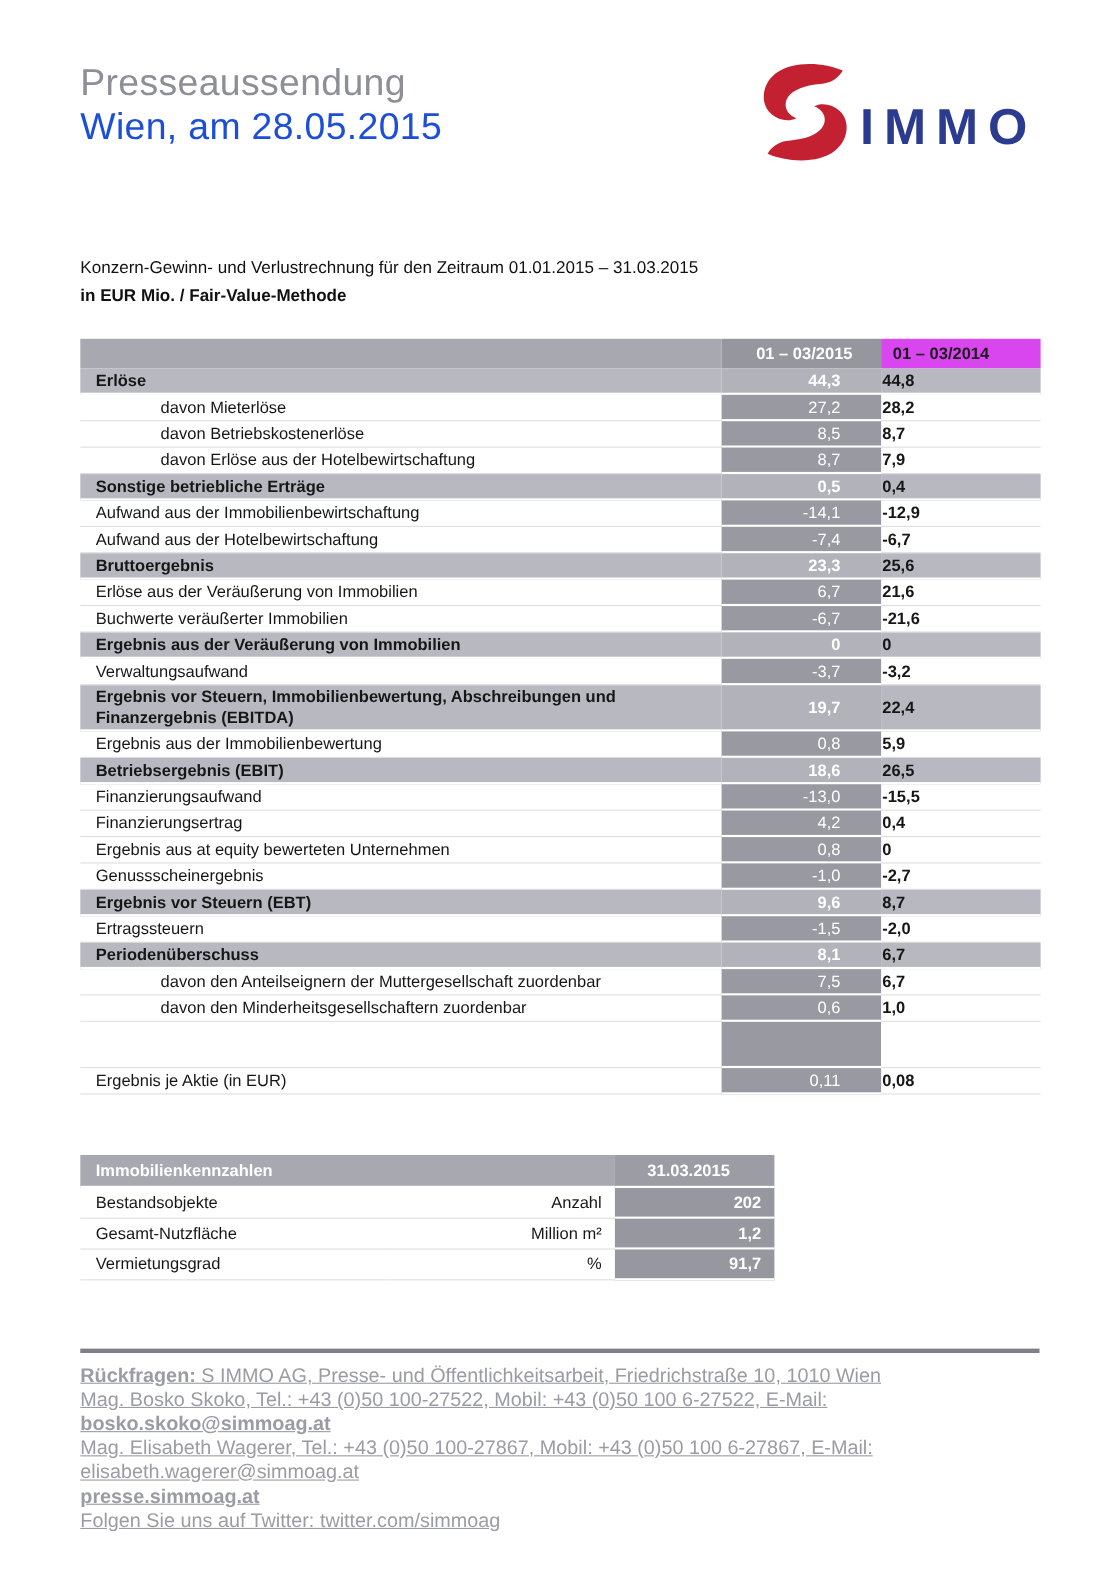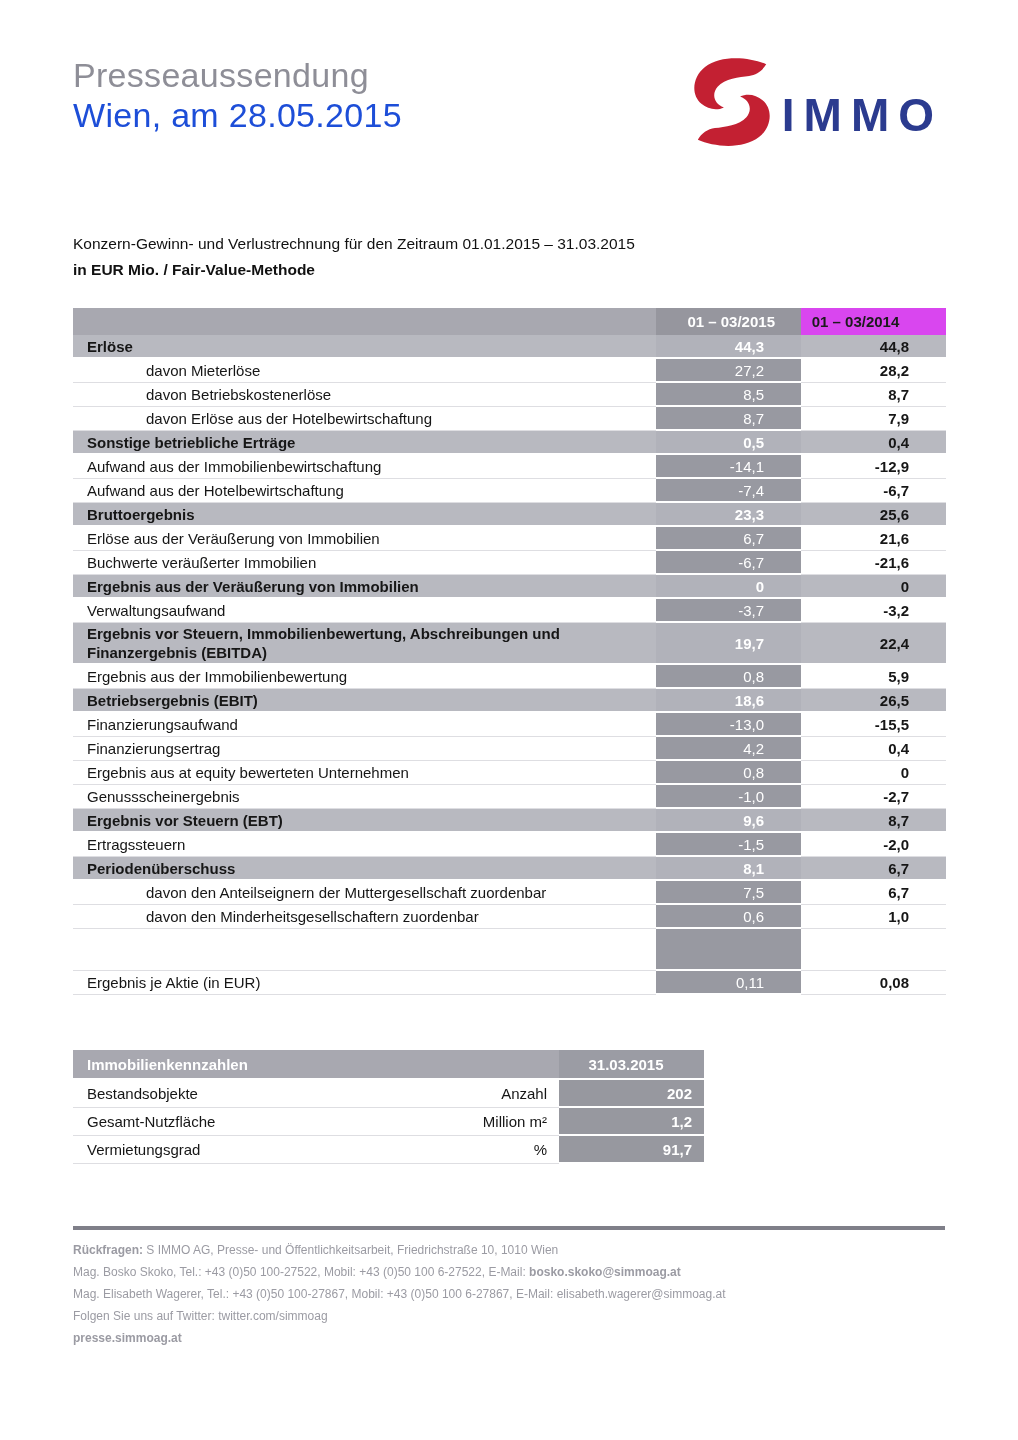--- a/index.html
+++ b/index.html
@@ -31,21 +31,21 @@
   table { border-collapse:separate; border-spacing:0; }
   .pnl { width:873px; margin-top:25px; font-size:15px; table-layout:fixed; }
   .pnl col.c-lbl { width:583px; } .pnl col.c-v { width:145px; }
   .pnl thead th { height:27px; font-weight:700; font-size:15px; }
   .pnl .h-lbl { background:#a8a8b0; }
   .pnl .h-15  { background:#96969e; color:#ffffff; text-align:right; padding-right:26px; }
   .pnl .h-14  { background:#d946ef; color:#1b1b1b; text-align:center; padding-right:37px; }
   .pnl td { height:24px; line-height:19px; }
   .pnl .lbl { padding-left:14px; border-bottom:1px solid #dedee2; }
   .pnl .v15 { background:#9899a1; color:#ffffff; text-align:right; padding-right:37px; border-bottom:2px solid #ffffff; }
-  .pnl .v14 { text-align:right; padding-right:37px; font-weight:700; color:#161616; border-bottom:1px solid #dedee2; }
+  .pnl .v14 { text-align:left; padding-right:37px; font-weight:700; color:#161616; border-bottom:1px solid #dedee2; }
   .pnl tr.r-indent .lbl { padding-left:73px; }
   .pnl tr.r-band td { font-weight:700; border-bottom:2px solid #ffffff; }
   .pnl tr.r-band .lbl, .pnl tr.r-band .v14 { background:#b8b9c0; }
   .pnl tr.r-band .v15 { background:#b1b2ba; }
   .pnl tr.r-spacer td { height:42px; }
   .pnl tr.r-spacer .lbl, .pnl tr.r-spacer .v14 { background:#ffffff; border-bottom:1px solid #dedee2; }
   .pnl tr.r-spacer .v15 { background:#9899a1; }
 
   
   .kpi { width:631px; margin-top:55px; font-size:15px; table-layout:fixed; }
@@ -54,21 +54,21 @@
   .kpi .kh-title { background:#a8a8b0; color:#ffffff; text-align:left; padding-left:14px; }
   .kpi .kh-date  { background:#9b9ca4; color:#ffffff; text-align:center; padding-right:12px; }
   .kpi td { height:28px; }
   .kpi .k-lbl  { padding-left:14px; border-bottom:1px solid #dedee2; }
   .kpi .k-unit { text-align:right; padding-right:12px; border-bottom:1px solid #dedee2; }
   .kpi .k-val  { background:#97989f; color:#ffffff; font-weight:700; text-align:right; padding-right:12px; border-bottom:2px solid #ffffff; }
 
   
   .pagefooter { margin-top:62px; }
   .pagefooter .rule { height:4px; background:#7f7f89; margin:0; border:none; }
-  .pagefooter p { margin:0; font-size:12px; line-height:22px; color:#9b9ba3; }
+  .pagefooter p { margin:0; font-size:18px; line-height:22px; color:#9b9ba3;text-decoration:underline; }
   .pagefooter p:first-of-type { margin-top:9px; }
   .pagefooter b { font-weight:700; color:#9b9ba3; }
 </style>
 </head>
 <body>
 
 <div class="page">
 
   <header class="masthead">
     <div>
@@ -267,17 +267,17 @@
           <td class="k-val">91,7</td>
         </tr>
       </tbody>
   </table>
 
   <footer class="pagefooter">
     <hr class="rule">
     <p><b>Rückfragen:</b><span> S IMMO AG, Presse- und Öffentlichkeitsarbeit, Friedrichstraße 10, 1010 Wien</span></p>
     <p><span>Mag. Bosko Skoko, Tel.: +43 (0)50 100-27522, Mobil: +43 (0)50 100 6-27522, E-Mail: </span><b>bosko.skoko@simmoag.at</b></p>
     <p><span>Mag. Elisabeth Wagerer, Tel.: +43 (0)50 100-27867, Mobil: +43 (0)50 100 6-27867, E-Mail: </span><span>elisabeth.wagerer@simmoag.at</span></p>
+    <p><b>presse.simmoag.at</b></p>
     <p><span>Folgen Sie uns auf Twitter: </span><span>twitter.com/simmoag</span></p>
-    <p><b>presse.simmoag.at</b></p>
   </footer>
 
 </div>
 
 </body></html>

